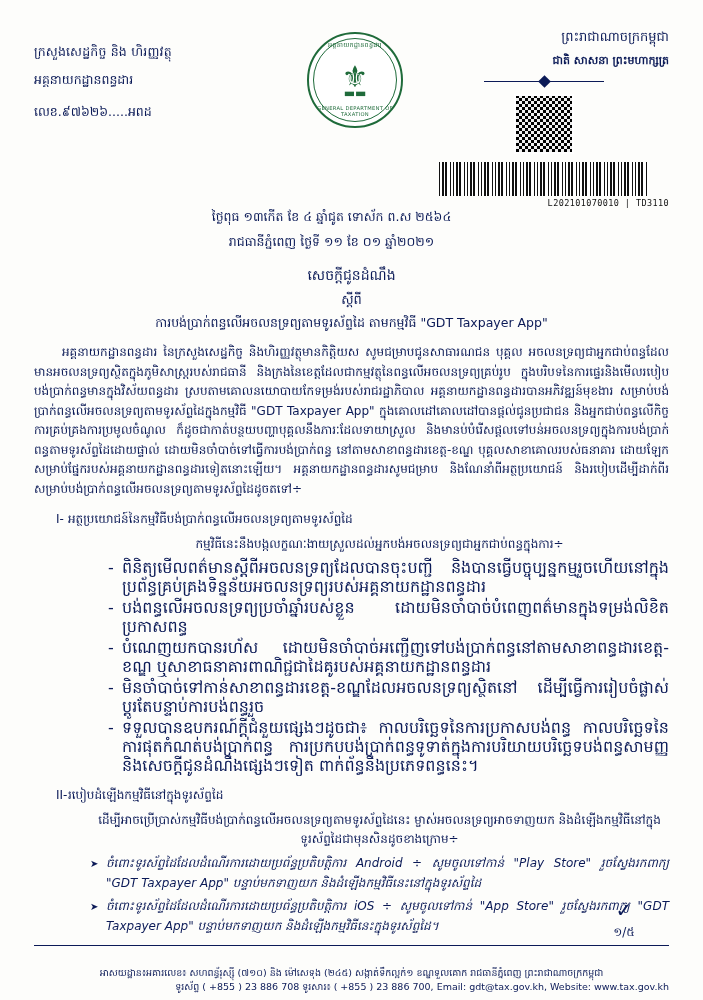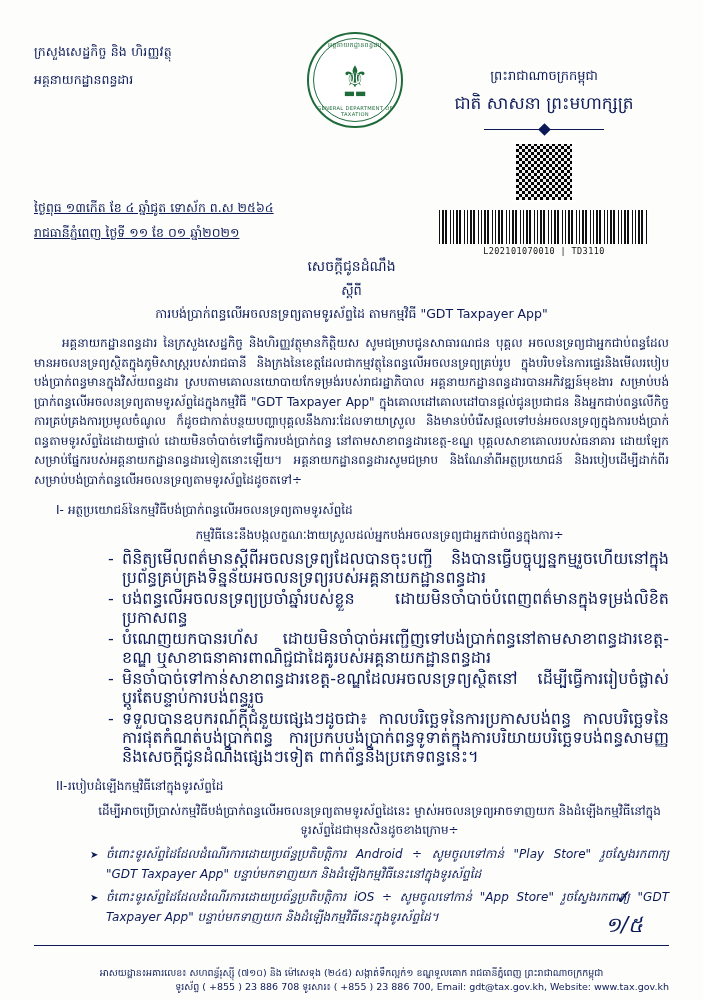--- a/index.html
+++ b/index.html
@@ -54,24 +54,24 @@
   .emblem .glyph{
     position:absolute;left:0;right:0;top:26px;text-align:center;
     font-size:30px;line-height:34px;color:#1f6b3a;
   }
   .emblem .glyph2{
     position:absolute;left:0;right:0;top:52px;text-align:center;
     font-size:12px;color:#1f6b3a;
   }
 
   .hdr-right{
-    position:absolute;right:0;top:10px;width:250px;text-align:center;margin-top:39px;
+    position:absolute;right:0;top:10px;width:250px;text-align:right;
   }
   .hdr-right .r1{font-size:13px;}
-  .hdr-right .r2{font-size:17px;margin-top:6px;}
+  .hdr-right .r2{font-size:11px;margin-top:6px;font-weight:bold;}
   .divider-orn{
     margin:7px auto 0;width:120px;height:12px;position:relative;
   }
   .divider-orn:before{
     content:"";position:absolute;left:0;right:0;top:5px;height:1.4px;background:#0b1a57;
   }
   .divider-orn:after{
     content:"";position:absolute;left:50%;top:1px;width:9px;height:9px;margin-left:-4.5px;
     background:#0b1a57;transform:rotate(45deg);
   }
@@ -86,21 +86,21 @@
   .barcode{
     margin:8px auto 0;width:210px;height:34px;
     background:repeating-linear-gradient(90deg,
       #111 0 1px,#fff 1px 3px,#111 3px 5px,#fff 5px 6px,
       #111 6px 8px,#fff 8px 11px,#111 11px 12px,#fff 12px 14px);
   }
   .barcode-text{font-size:8.5px;color:#111;margin-top:2px;letter-spacing:.4px;
     font-family:"DejaVu Sans Mono","Liberation Mono",monospace;}
 
   
-  .datelines{margin-top:7px;text-align:left;padding-right:40px;text-decoration:underline;}
+  .datelines{margin-top:16px;text-align:center;padding-right:40px;}
   .datelines .d1{font-size:12.5px;}
   .datelines .d2{font-size:12.5px;margin-top:7px;}
 
   
   .title-block{text-align:center;margin-top:14px;}
   .title-block .t1{font-size:14px;}
   .title-block .t2{font-size:13px;margin-top:4px;}
   .title-block .t3{font-size:12.5px;margin-top:5px;}
 
   
@@ -145,21 +145,21 @@
   .it{font-style:italic;}
 
   
   .sig{
     position:absolute;right:34px;bottom:58px;width:90px;text-align:center;
   }
   .sig .scribble{
     font-size:20px;line-height:20px;
   }
   .sig .stamp{
-    font-size:21px;margin-top:4px;font-style:italic;
+    font-size:12px;margin-top:4px;
   }
 
   
   .footer{
     position:absolute;left:0;right:0;bottom:0;
     border-top:1.5px solid #0b1a57;
     margin:0 34px;
     padding:20px 0 6px 0;
     text-align:center;
   }
@@ -169,20 +169,21 @@
 </head>
 <body>
 
 <div class="page">
 
   <div class="header">
 
     <div class="hdr-left">
       <div class="l1">ក្រសួងសេដ្ឋកិច្ច និង ហិរញ្ញវត្ថុ</div>
       <div class="l2">អគ្គនាយកដ្ឋានពន្ធដារ</div>
+      <div class="l3">លេខ.៩៧៦២៦.....អពដ</div>
     </div>
 
     <div class="hdr-center">
       <div class="emblem">
         <div class="top-kh">អគ្គនាយកដ្ឋានពន្ធដារ</div>
         <div class="glyph">⚜</div>
         <div class="glyph2">▬▬</div>
         <div class="bot-en">GENERAL DEPARTMENT OF TAXATION</div>
       </div>
     </div>

